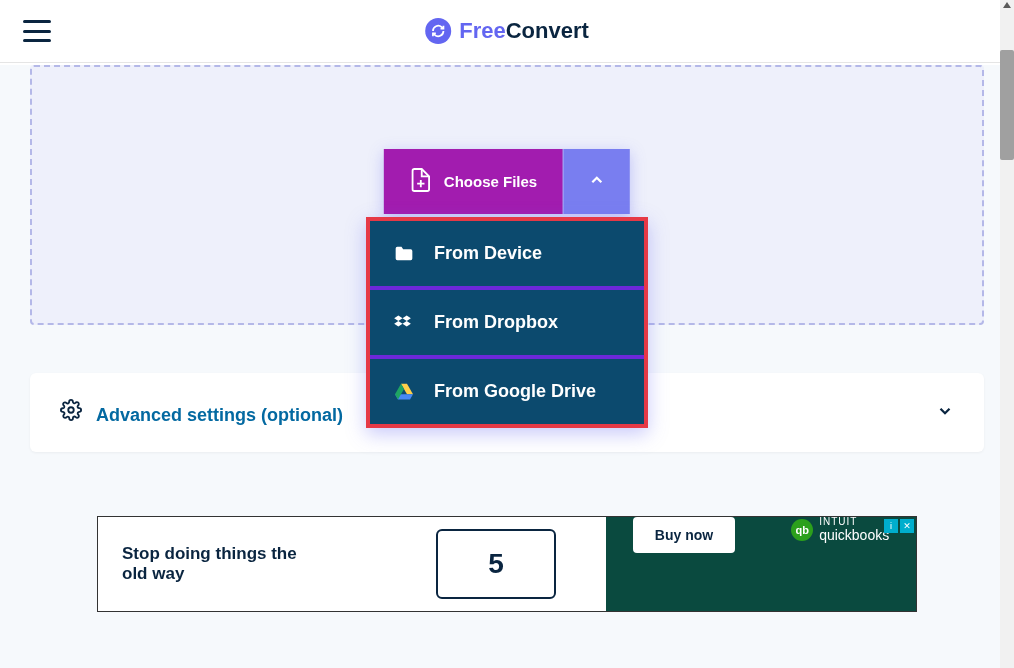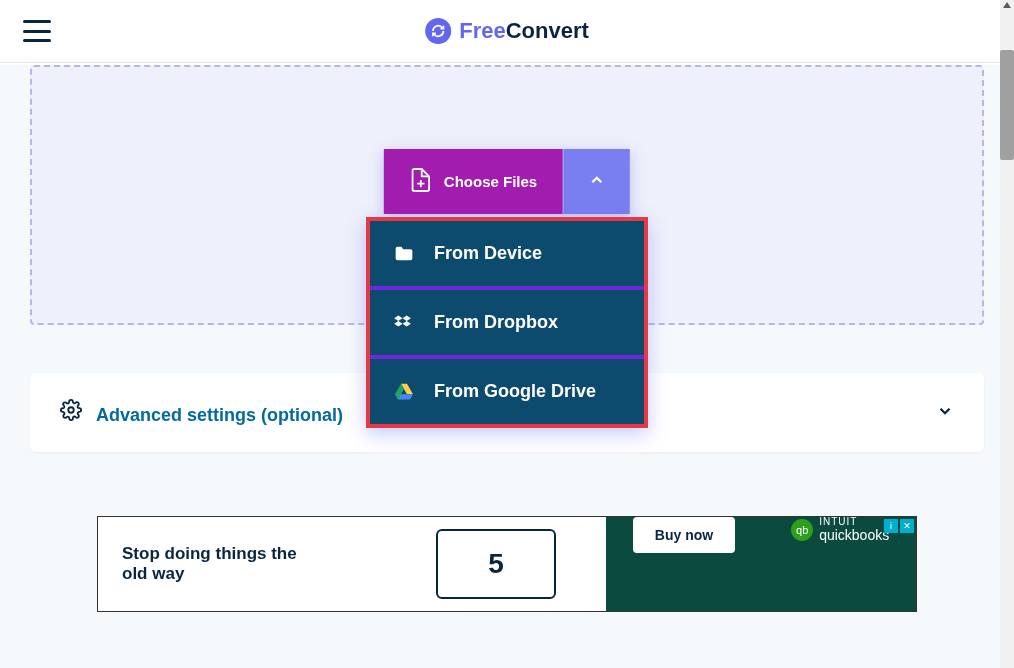--- a/index.html
+++ b/index.html
@@ -225,21 +225,21 @@
     .qb-circle {
       width: 22px;
       height: 22px;
       background: #2ca01c;
       border-radius: 50%;
       display: flex;
       align-items: center;
       justify-content: center;
       color: #fff;
       font-size: 11px;
-      font-weight: 400;
+      font-weight: 700;
       margin-left: 36px;
     }
     .qb-text { line-height: 1.05; }
     .qb-intuit { font-size: 10px; letter-spacing: 1px; }
     .qb-name { font-weight: 400; }
     .ad-badge {
       position: absolute;
       top: 2px;
       right: 2px;
       display: flex;

